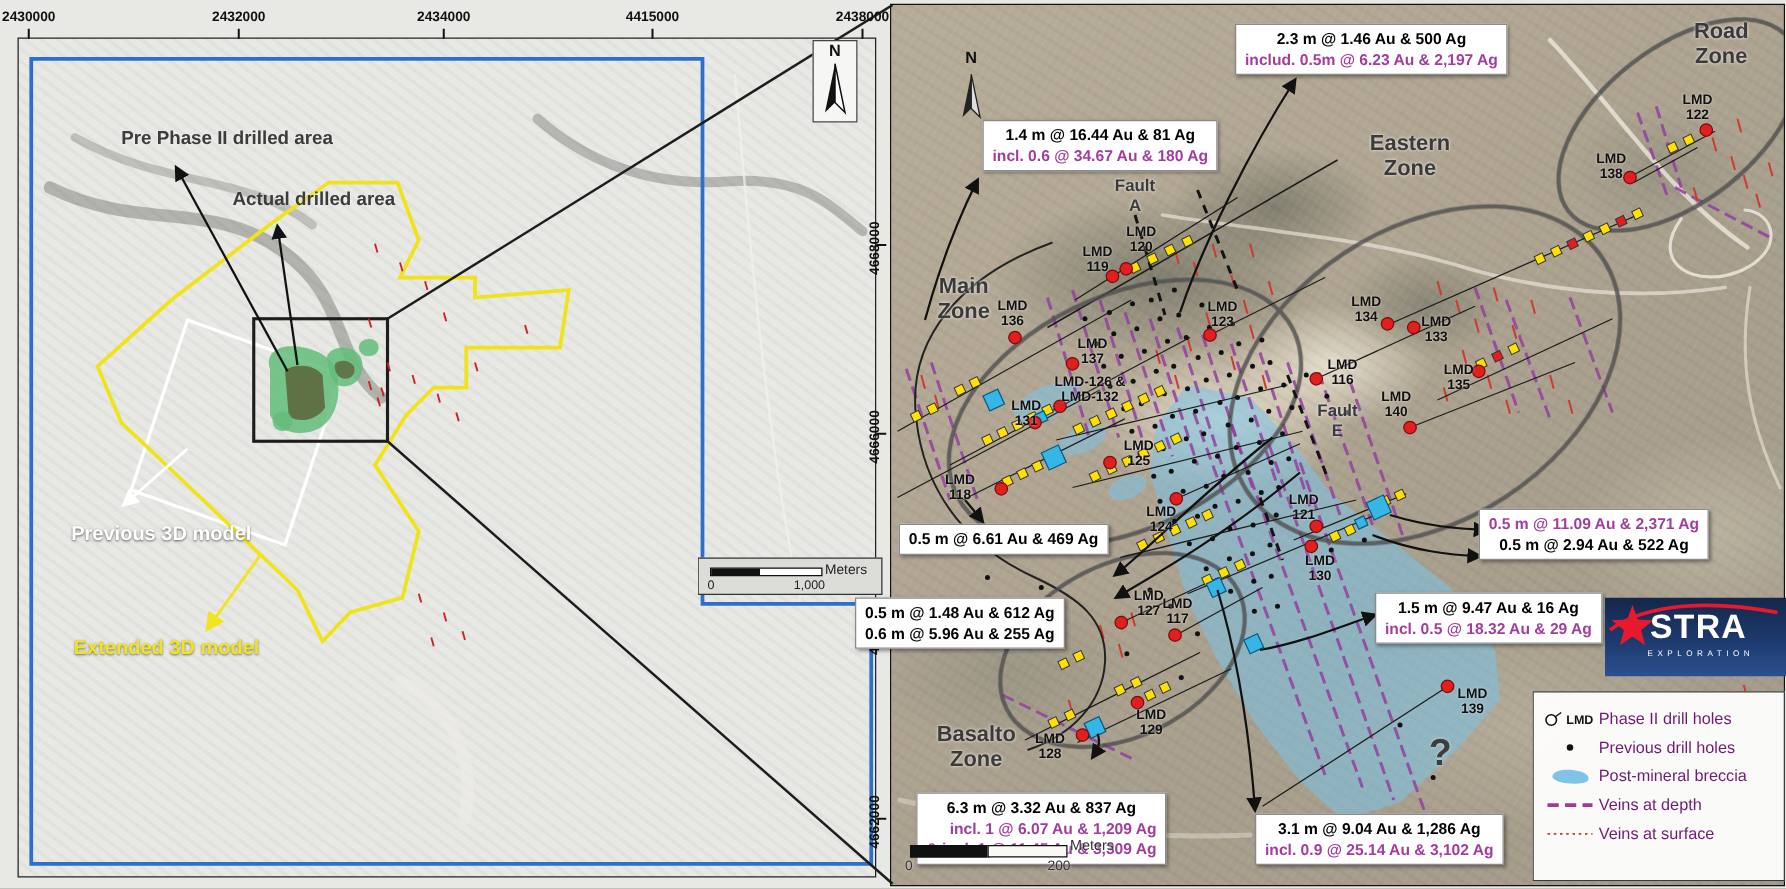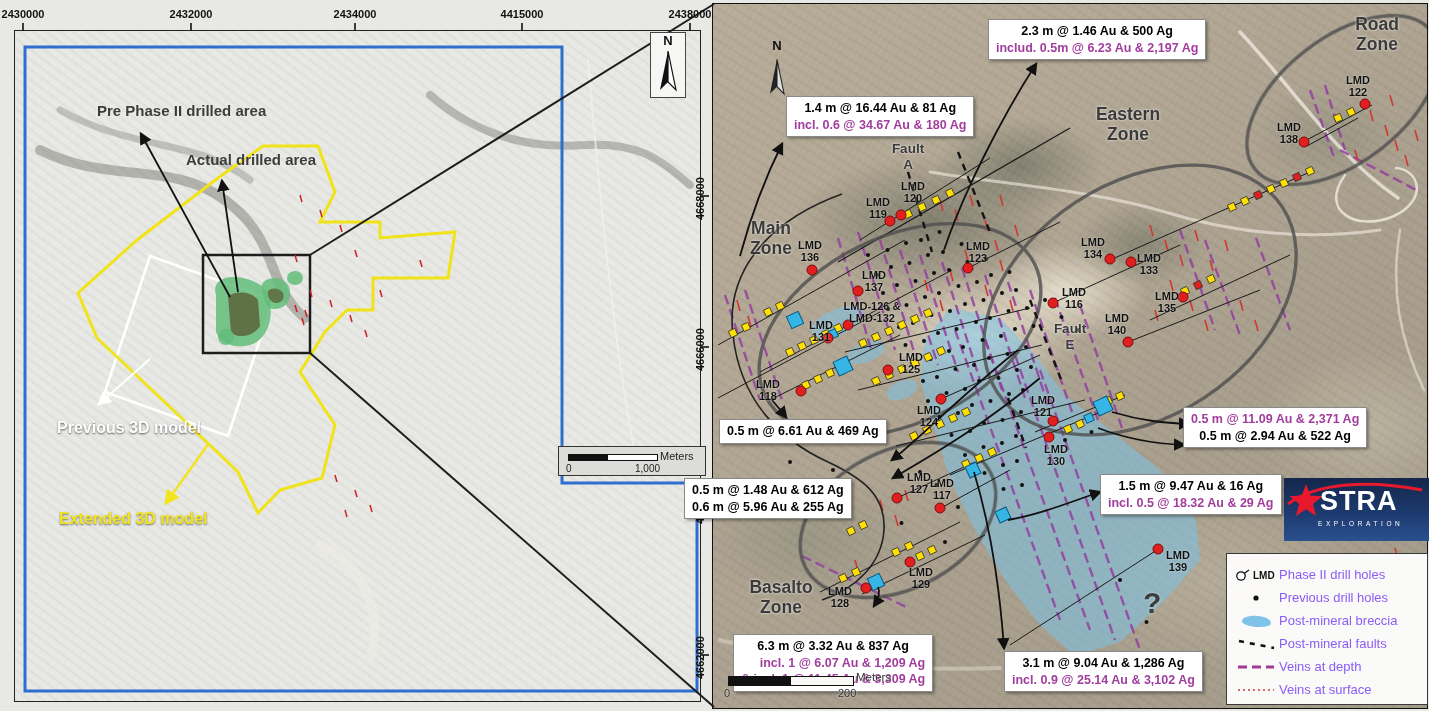--- a/index.html
+++ b/index.html
@@ -64,21 +64,21 @@
   .northbox .n, .north2 .n{font:bold 13px "Liberation Sans",sans-serif;color:#111;}
   .north2{left:762px;top:38px;width:30px;text-align:center;}
   #scalebar-right .blk{position:absolute;left:728px;top:676px;width:62px;height:8px;background:#111;border:1px solid #111;}
   #scalebar-right .wht{position:absolute;left:790px;top:676px;width:62px;height:8px;background:#f8f8f5;border:1px solid #111;}
   #scalebar-right .unit{position:absolute;left:856px;top:671px;font:11.5px "Liberation Sans",sans-serif;color:#333;text-shadow:0 0 2px rgba(255,255,255,.8);}
   #scalebar-right .s0{position:absolute;left:724px;top:687px;font:11px "Liberation Sans",sans-serif;color:#333;text-shadow:0 0 2px rgba(255,255,255,.8);}
   #scalebar-right .s1{position:absolute;left:838px;top:687px;font:11px "Liberation Sans",sans-serif;color:#333;text-shadow:0 0 2px rgba(255,255,255,.8);}
   #legend{left:1226px;top:553px;width:202px;height:152px;background:rgba(253,253,252,.97);border:1.5px solid #3a3a3a;box-sizing:border-box;padding:9px 6px 4px 6px;}
   .lg-row{display:flex;align-items:center;height:23px;}
   .lg-sym{width:46px;flex:0 0 46px;display:flex;align-items:center;justify-content:center;}
-  .lg-txt{font:13px "Liberation Sans",sans-serif;color:#8b5cf6;}
+  .lg-txt{font:13px "Liberation Sans",sans-serif;color:#701a75;}
   #logo{left:1284px;top:478px;width:145px;height:63px;background:linear-gradient(180deg,#14274b 0%,#1d3a6e 55%,#2b508f 100%);overflow:hidden;}
   #logo .brand{position:absolute;left:36px;top:8px;font:bold 27px "Liberation Sans",sans-serif;color:#fff;letter-spacing:1px;}
   #logo .sub{position:absolute;left:34px;top:42px;font:6.5px "Liberation Sans",sans-serif;color:#fff;letter-spacing:3.6px;}
   #qmark{position:absolute;left:1143px;top:586px;font:bold 30px "Liberation Sans",sans-serif;color:#3d3d3d;text-shadow:0 0 3px rgba(255,255,255,.5);}
 </style>
 </head>
 <body>
 
 <div id="canvas">
   <div id="left-frame" class="abs"></div>
@@ -683,28 +683,20 @@
       <div class="lg-row">
         <div class="lg-sym">
           <svg width="44" height="16">
             <path d="M8,9 C7,4 16,2 24,3 C34,4 39,8 36,12 C32,15 12,15 8,9 Z" fill="#7fc3e8"></path>
           </svg>
         </div>
         <div class="lg-txt">Post-mineral breccia</div>
       </div>
       <div class="lg-row">
         <div class="lg-sym">
-          <svg width="44" height="14">
-            <path d="M5,4 L40,11" stroke="#111" stroke-width="2.6" stroke-dasharray="5 6" fill="none"></path>
-          </svg>
-        </div>
-        <div class="lg-txt">Post-mineral faults</div>
-      </div>
-      <div class="lg-row">
-        <div class="lg-sym">
           <svg width="44" height="10">
             <line x1="4" y1="5" x2="40" y2="5" stroke="#a03a92" stroke-width="3" stroke-dasharray="9 5"></line>
           </svg>
         </div>
         <div class="lg-txt">Veins at depth</div>
       </div>
       <div class="lg-row">
         <div class="lg-sym">
           <svg width="44" height="8">
             <line x1="4" y1="4" x2="40" y2="4" stroke="#cf3a30" stroke-width="1.4" stroke-dasharray="2 3"></line>

